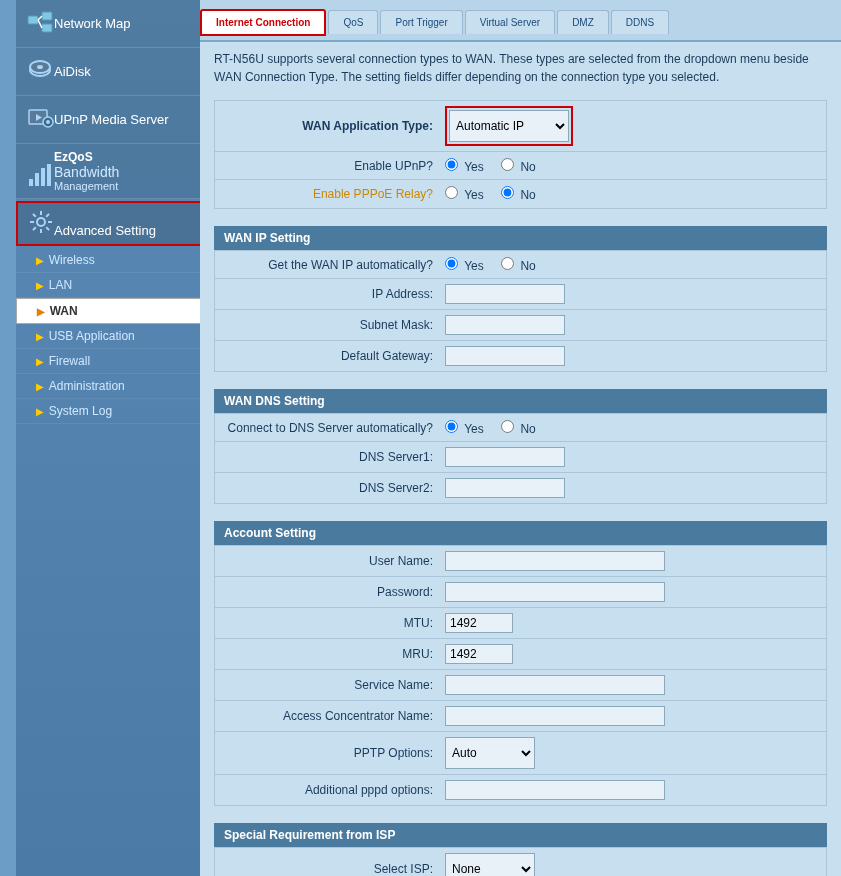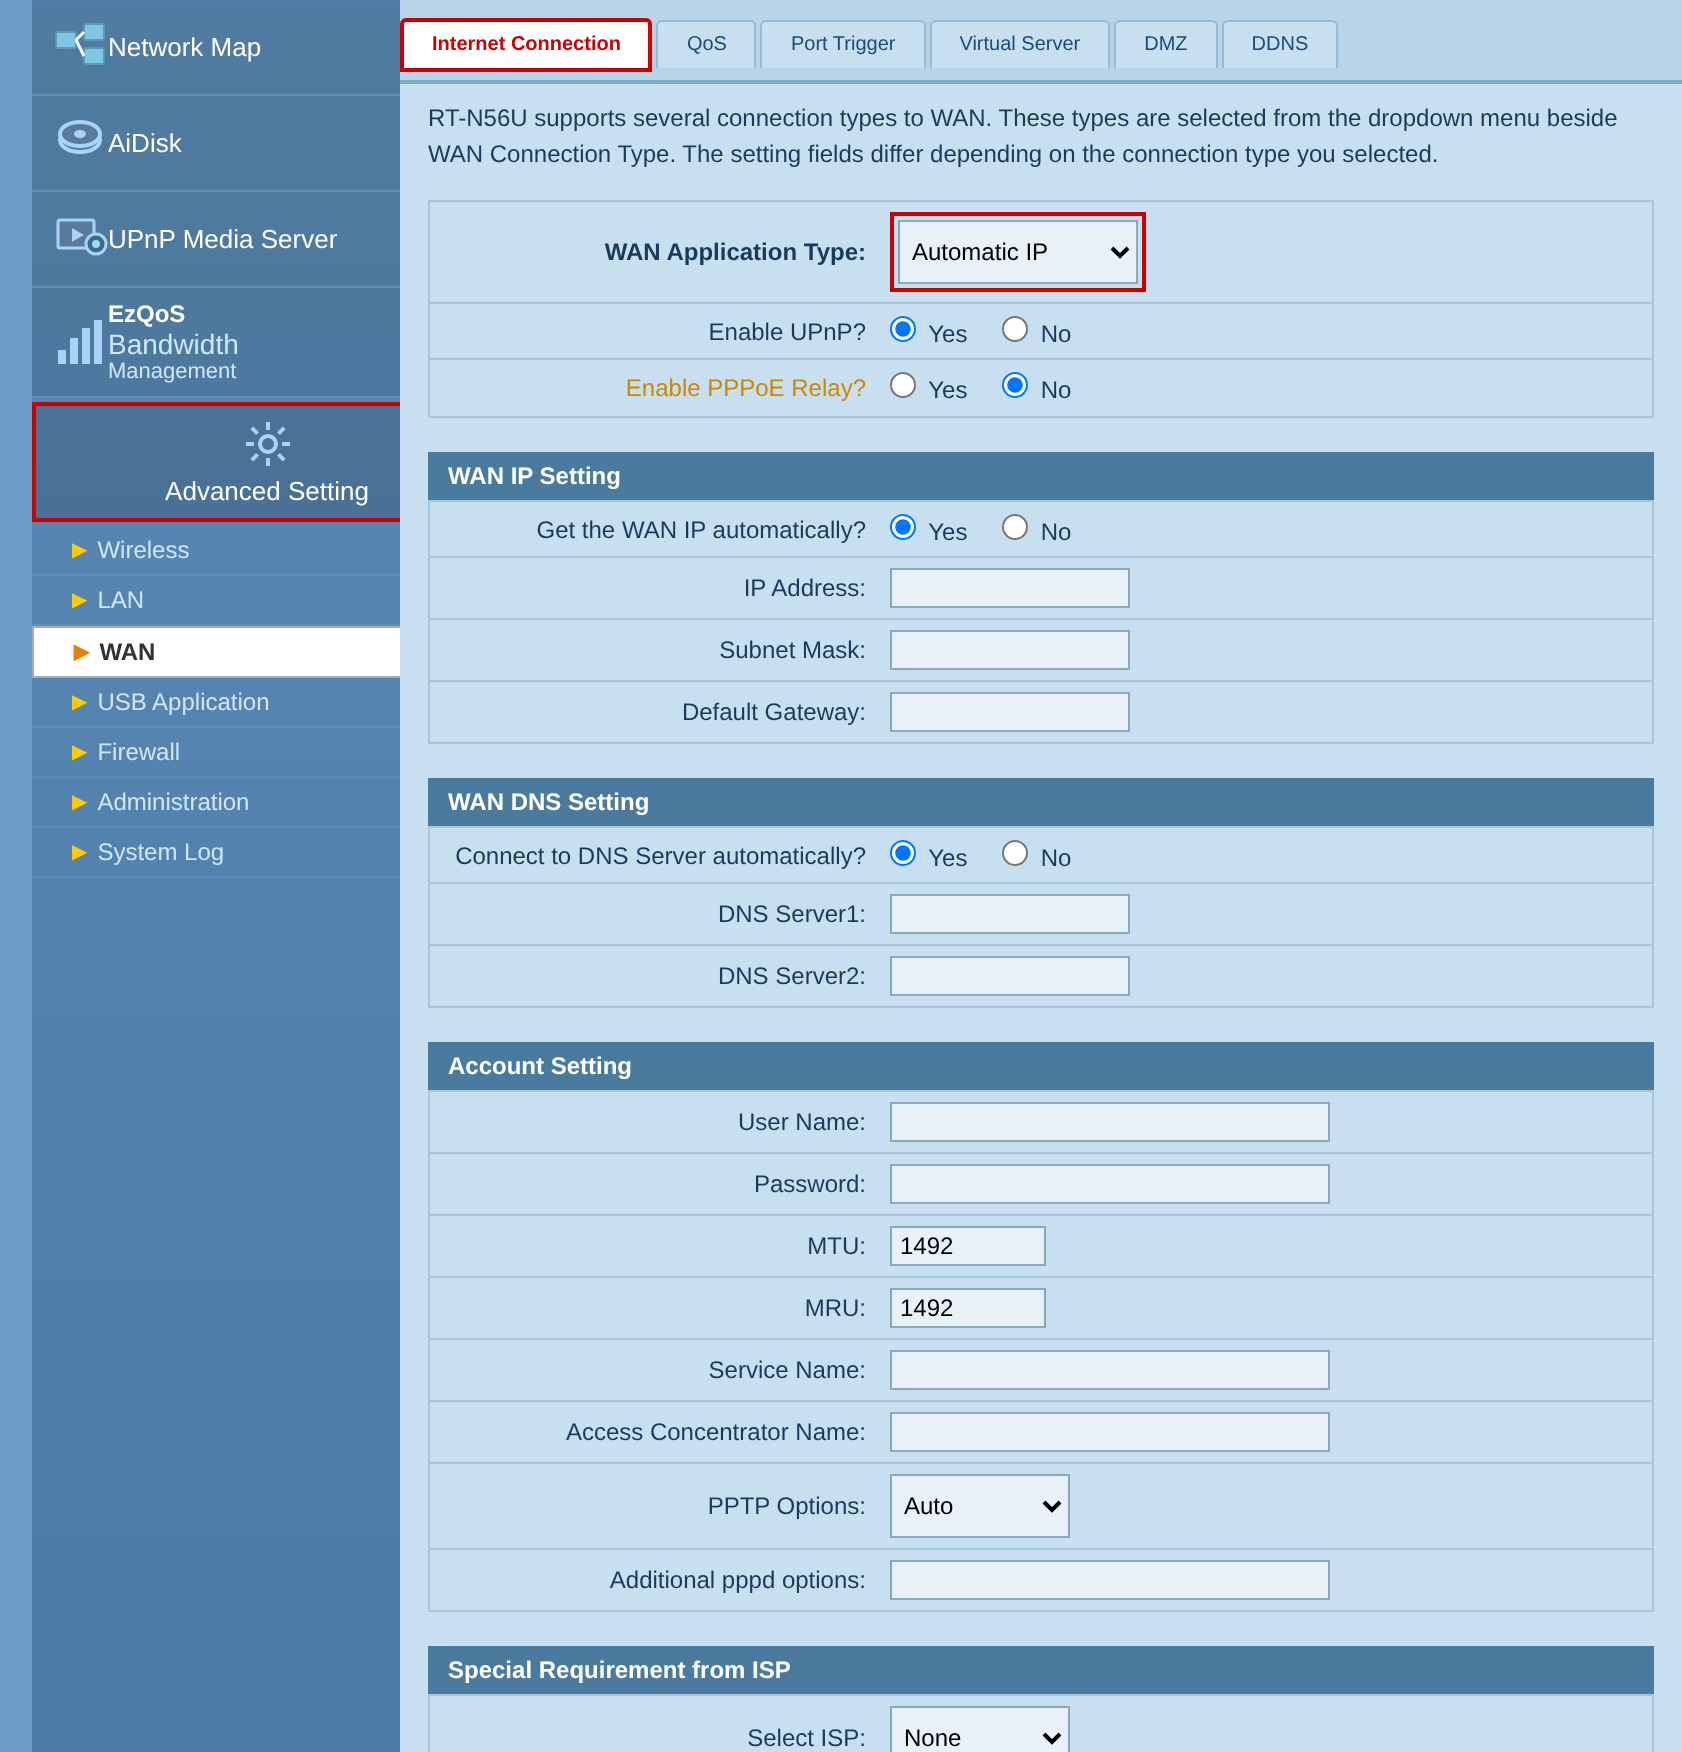--- a/index.html
+++ b/index.html
@@ -21,30 +21,29 @@
       padding: 8px 10px;
       color: #fff;
       cursor: pointer;
       font-size: 13px;
       border-bottom: 1px solid rgba(255,255,255,0.15);
       background: rgba(0,0,0,0.1);
     }
 
     .sidebar-section-header {
       display: flex;
-      align-items: center;
+      align-items: flex-end;
       padding: 6px 10px;
       color: #fff;
       cursor: pointer;
       font-size: 13px;
       border-bottom: 1px solid rgba(255,255,255,0.1);
       border: 2px solid #cc0000;
       background: rgba(0,0,0,0.15);
       margin: 2px 0;
-      flex-direction: column;
     }
 
     .sidebar-sub-item {
       display: flex;
       align-items: center;
       padding: 5px 10px 5px 20px;
       color: #d0e8ff;
       cursor: pointer;
       font-size: 12px;
       border-bottom: 1px solid rgba(255,255,255,0.08);
@@ -169,21 +168,21 @@
     input[type="text"] {
       height: 20px;
       border: 1px solid #8aaabb;
       background: #e8f0f8;
       font-size: 12px;
       padding: 1px 4px;
       width: 160px;
     }
     input[type="text"].wide { width: 220px; }
     input[type="text"].medium { width: 120px; }
-    input[type="text"].small { width: 78px; }
+    input[type="text"].small { width: 68px; }
 
     input[type="radio"] { margin-right: 3px; }
     .radio-label { margin-right: 14px; font-size: 12px; color: #1a3a5a; }
 
     select {
       height: 32px;
       border: 1px solid #8aaabb;
       background: #e8f0f8;
       font-size: 12px;
       padding: 1px 2px;
@@ -240,21 +239,21 @@
         <rect x="3" y="6" width="18" height="14" rx="1" fill="#5a7a9a" stroke="#aad4f5" stroke-width="1.5"></rect>
         <circle cx="22" cy="18" r="5" fill="#3a6a8a" stroke="#aad4f5" stroke-width="1.5"></circle>
         <circle cx="22" cy="18" r="2" fill="#aad4f5"></circle>
         <polygon points="10,10 10,17 16,13.5" fill="#aad4f5"></polygon>
       </svg>
     </div>
     <span>UPnP Media Server</span>
     <span class="star-icon">★</span>
   </div>
 
-  <div class="sidebar-top-item" style="align-items:center; padding-top:6px; padding-bottom:6px;">
+  <div class="sidebar-top-item" style="align-items:flex-end; padding-top:6px; padding-bottom:6px;">
     <div class="icon" style="margin-top:2px;">
       <svg width="28" height="28" viewBox="0 0 28 28">
         <rect x="3" y="18" width="4" height="7" fill="#aad4f5"></rect>
         <rect x="9" y="12" width="4" height="13" fill="#aad4f5"></rect>
         <rect x="15" y="7" width="4" height="18" fill="#aad4f5"></rect>
         <rect x="21" y="3" width="4" height="22" fill="#aad4f5"></rect>
       </svg>
     </div>
     <div style="flex:1;">
       <div style="color:#fff;font-size:12px;font-weight:bold;">EzQoS</div>

